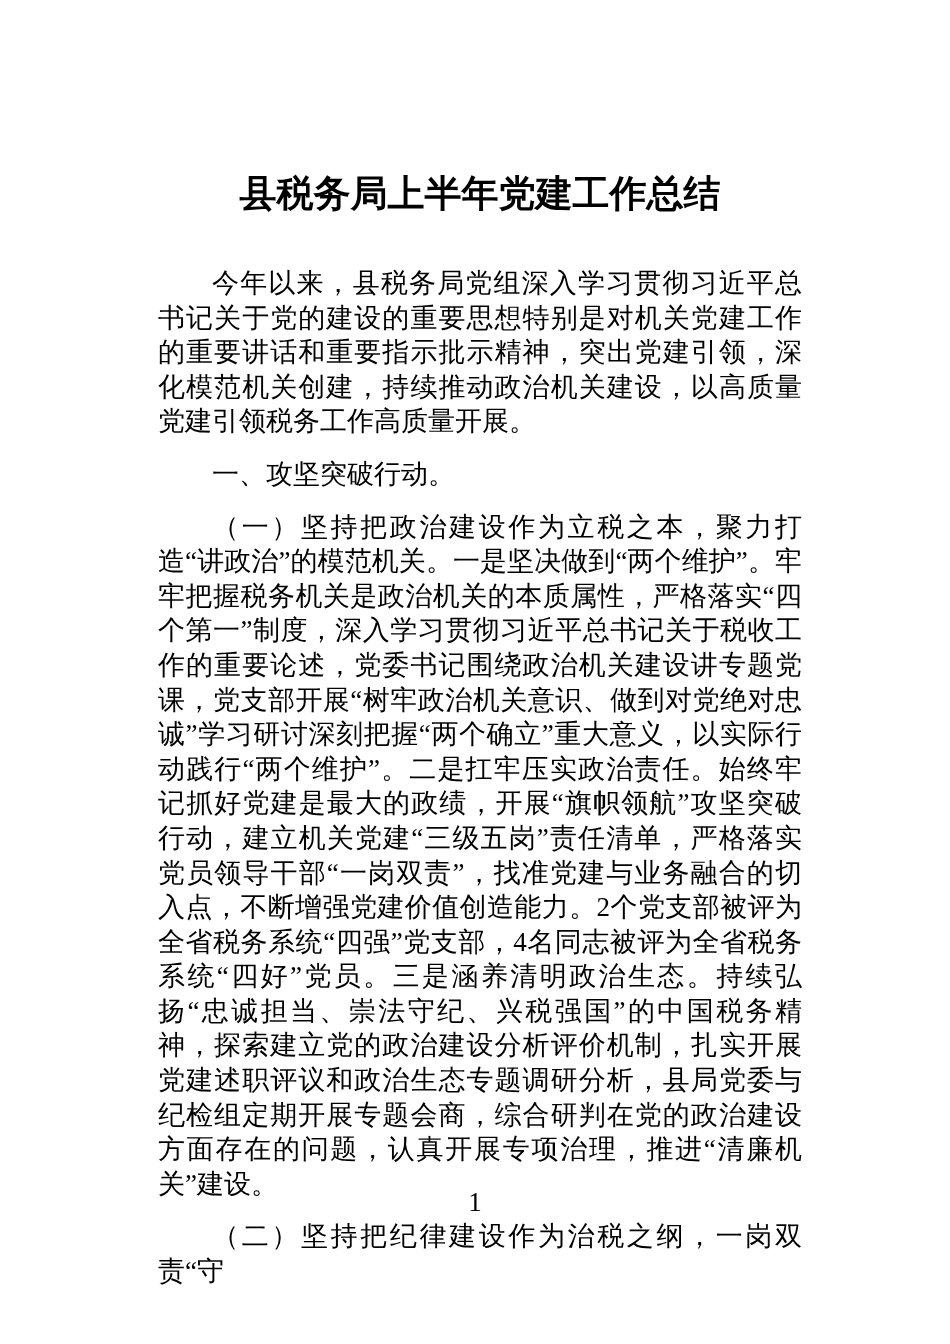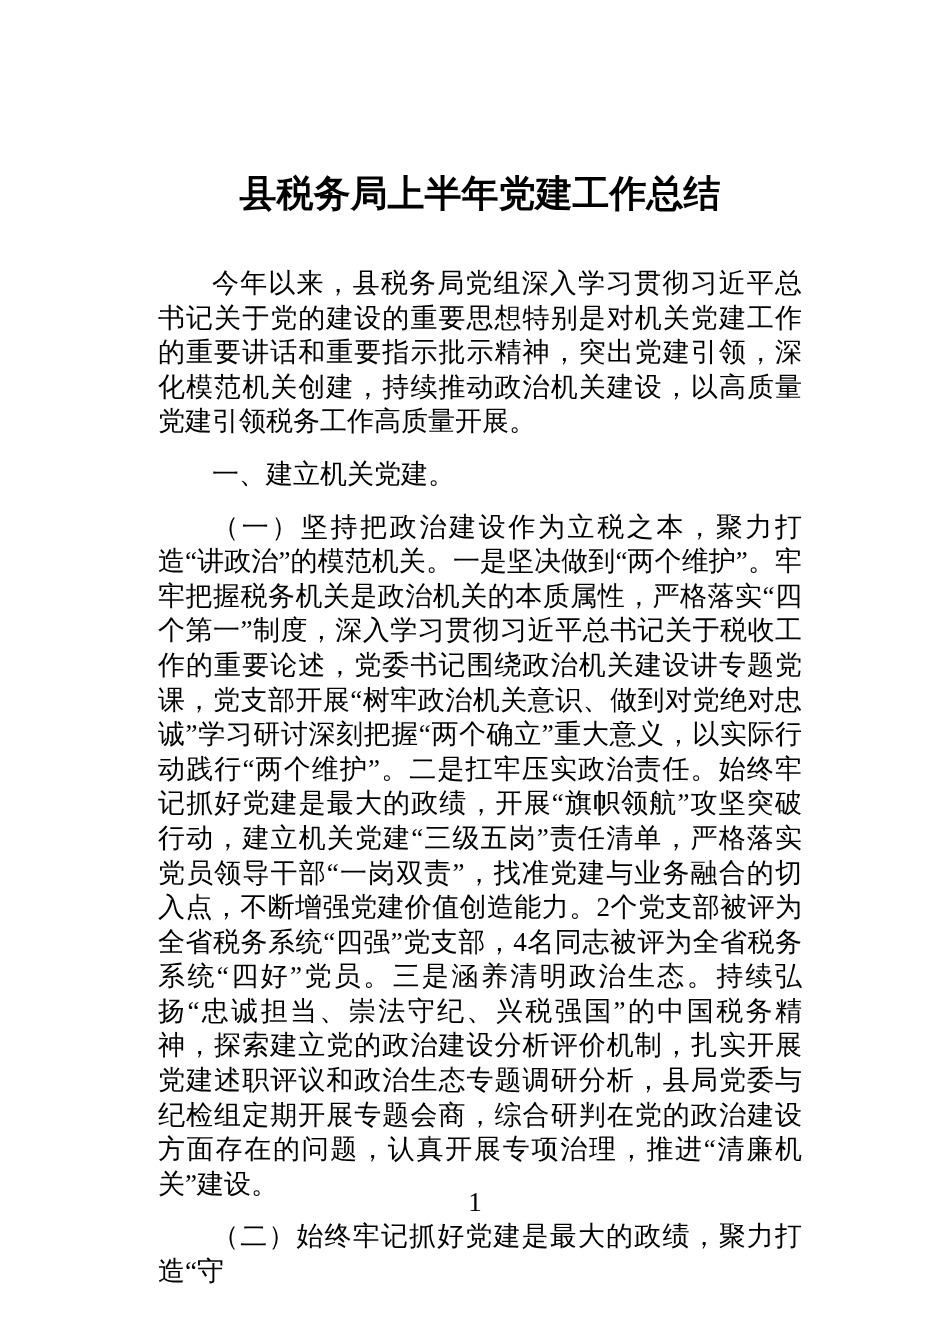--- a/index.html
+++ b/index.html
@@ -49,20 +49,20 @@
   }
 </style>
 </head>
 <body>
 
 <div class="page">
   <h1 class="doc-title">县税务局上半年党建工作总结</h1>
 
   <p class="body-par">今年以来，县税务局党组深入学习贯彻习近平总书记关于党的建设的重要思想特别是对机关党建工作的重要讲话和重要指示批示精神，突出党建引领，深化模范机关创建，持续推动政治机关建设，以高质量党建引领税务工作高质量开展。</p>
 
-  <p class="body-par">一、建立机关党建。</p>
+  <p class="body-par">一、攻坚突破行动。</p>
 
   <p class="body-par">（一）坚持把政治建设作为立税之本，聚力打造“讲政治”的模范机关。一是坚决做到“两个维护”。牢牢把握税务机关是政治机关的本质属性，严格落实“四个第一”制度，深入学习贯彻习近平总书记关于税收工作的重要论述，党委书记围绕政治机关建设讲专题党课，党支部开展“树牢政治机关意识、做到对党绝对忠诚”学习研讨深刻把握“两个确立”重大意义，以实际行动践行“两个维护”。二是扛牢压实政治责任。始终牢记抓好党建是最大的政绩，开展“旗帜领航”攻坚突破行动，建立机关党建“三级五岗”责任清单，严格落实党员领导干部“一岗双责”，找准党建与业务融合的切入点，不断增强党建价值创造能力。2个党支部被评为全省税务系统“四强”党支部，4名同志被评为全省税务系统“四好”党员。三是涵养清明政治生态。持续弘扬“忠诚担当、崇法守纪、兴税强国”的中国税务精神，探索建立党的政治建设分析评价机制，扎实开展党建述职评议和政治生态专题调研分析，县局党委与纪检组定期开展专题会商，综合研判在党的政治建设方面存在的问题，认真开展专项治理，推进“清廉机关”建设。</p>
 
-  <p class="body-par">（二）始终牢记抓好党建是最大的政绩，聚力打造“守</p>
+  <p class="body-par">（二）坚持把纪律建设作为治税之纲，一岗双责“守</p>
 
   <div class="page-number">1</div>
 </div>
 
 </body></html>

